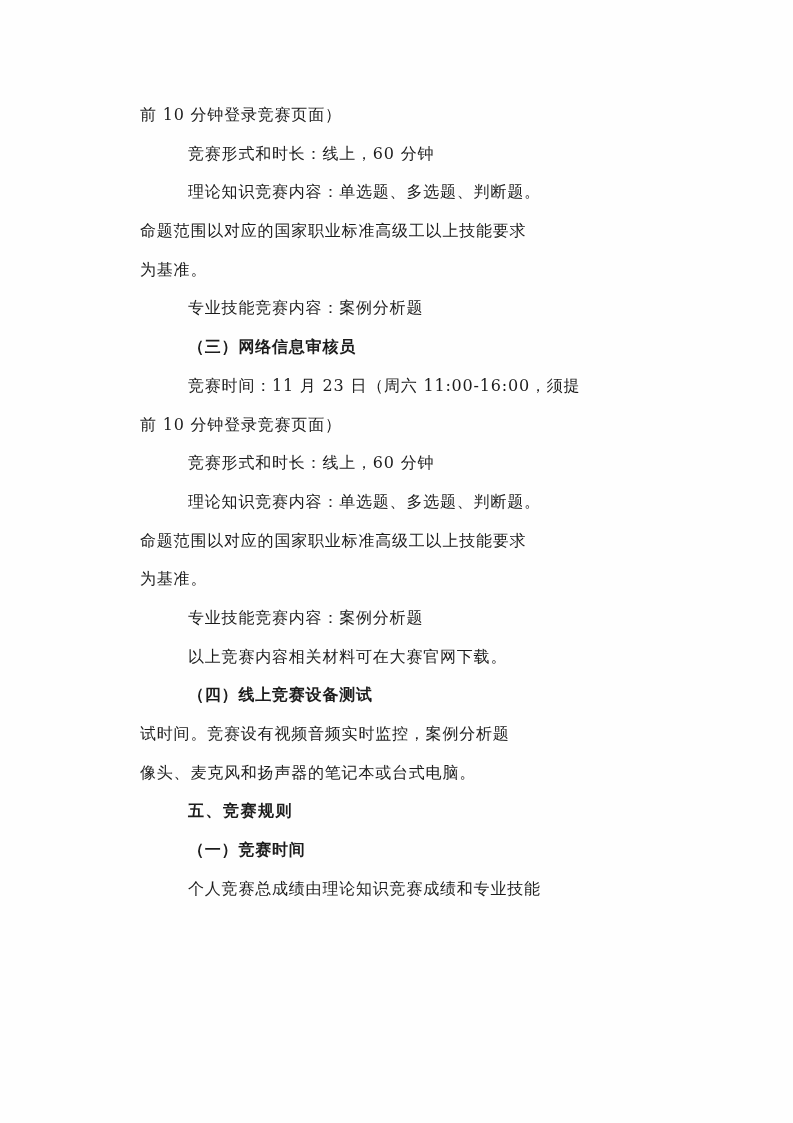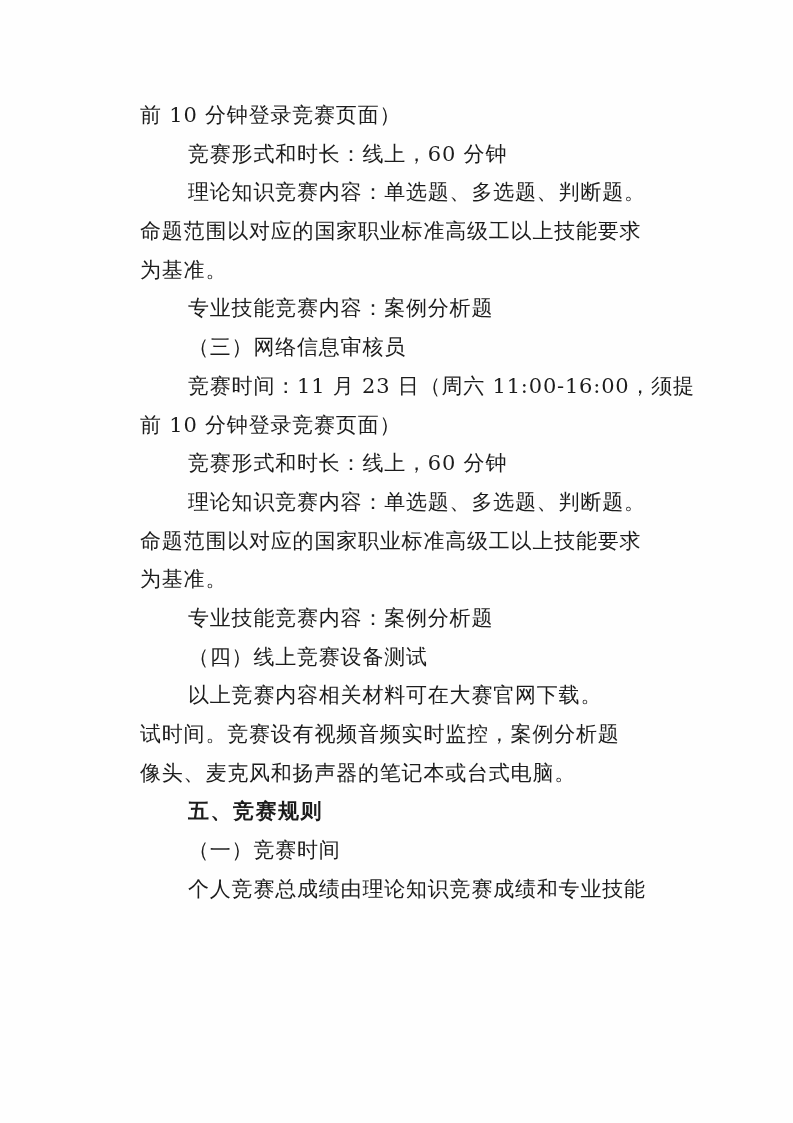--- a/index.html
+++ b/index.html
@@ -14,33 +14,33 @@
     background: #fefefe;
     overflow: hidden;
     font-family: "DejaVu Serif", "Liberation Serif", serif;
   }
   .textblock {
     position: absolute;
     left: 140px;
     top: 96px;
     width: 560px;
     color: #1c1c1c;
-    font-size: 21px;
+    font-size: 16px;
     line-height: 38.7px;
     letter-spacing: 0.8px;
   }
   .ln {
     height: 38.7px;
     white-space: nowrap;
   }
   .ind {
     padding-left: 48px;
   }
   .b {
-    font-weight: normal;
+    font-weight: bold;
   }
   .hei {
     font-family: Liberation Serif, serif;
     font-weight: bold;
     letter-spacing: 1.5px;
   }
 </style>
 </head>
 <body>
 
@@ -53,21 +53,21 @@
     <div class="ln">为基准。</div>
     <div class="ln ind">专业技能竞赛内容：案例分析题</div>
     <div class="ln ind b">（三）网络信息审核员</div>
     <div class="ln ind">竞赛时间：11 月 23 日（周六 11:00-16:00，须提</div>
     <div class="ln">前 10 分钟登录竞赛页面）</div>
     <div class="ln ind">竞赛形式和时长：线上，60 分钟</div>
     <div class="ln ind">理论知识竞赛内容：单选题、多选题、判断题。</div>
     <div class="ln">命题范围以对应的国家职业标准高级工以上技能要求</div>
     <div class="ln">为基准。</div>
     <div class="ln ind">专业技能竞赛内容：案例分析题</div>
+    <div class="ln ind">以上竞赛内容相关材料可在大赛官网下载。</div>
     <div class="ln ind b">（四）线上竞赛设备测试</div>
-    <div class="ln ind">以上竞赛内容相关材料可在大赛官网下载。</div>
     <div class="ln">试时间。竞赛设有视频音频实时监控，案例分析题</div>
     <div class="ln">像头、麦克风和扬声器的笔记本或台式电脑。</div>
     <div class="ln ind hei">五、竞赛规则</div>
     <div class="ln ind b">（一）竞赛时间</div>
     <div class="ln ind">个人竞赛总成绩由理论知识竞赛成绩和专业技能</div>
   </div>
 </div>
 
 </body></html>

